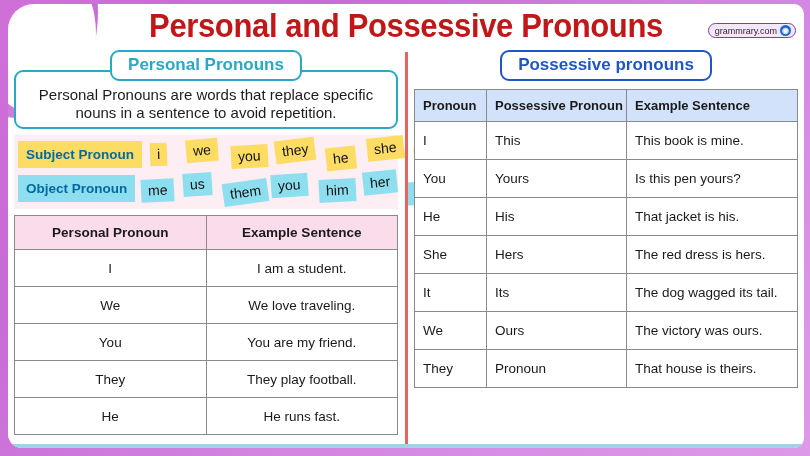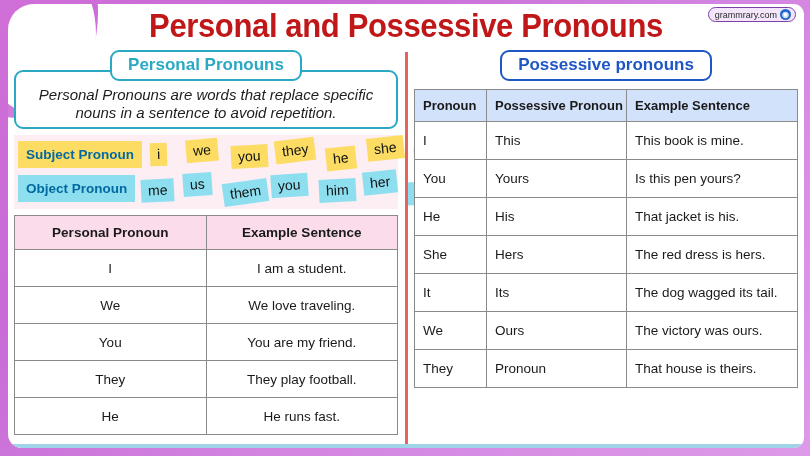--- a/index.html
+++ b/index.html
@@ -76,21 +76,21 @@
     text-align: center;
     font-size: 33px;
     font-weight: bold;
     color: #c01718;
     letter-spacing: -0.4px;
     font-family: "Liberation Sans", sans-serif;
     transform: scaleX(0.94);
   }
   .brand {
     position: absolute;
-    right: 8px; top: 3px;
+    right: 8px; top: 19px;
     display: flex;
     align-items: center;
     gap: 3px;
     background: #f4e7fb;
     border: 1px solid #7c3fa8;
     border-radius: 9px;
     padding: 1px 4px 1px 6px;
     z-index: 9;
   }
   .brand-text {
@@ -146,21 +146,21 @@
     margin: -11px 0 0 0;
     padding: 14px 8px 6px;
     border-radius: 9px;
     background: #ffffff;
     font-size: 15px;
     line-height: 1.18;
     color: #1d1d1d;
     text-align: center;
     z-index: 7;
   }
-  .def-teal { border: 2px solid #2aa8c4; font-style: italic; }
+  .def-teal { border: 2px solid #2aa8c4; }
   .def-blue { border: 2px solid #1f56c4; }
 
   
   .tagband {
     margin-top: 6px;
     background: #fdeef3;
     padding: 4px 0 6px 4px;
     position: relative;
   }
   .tagrow {

